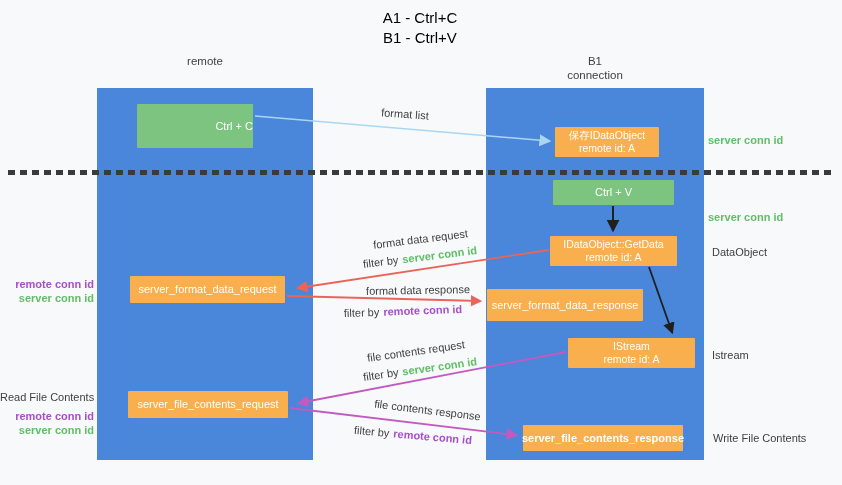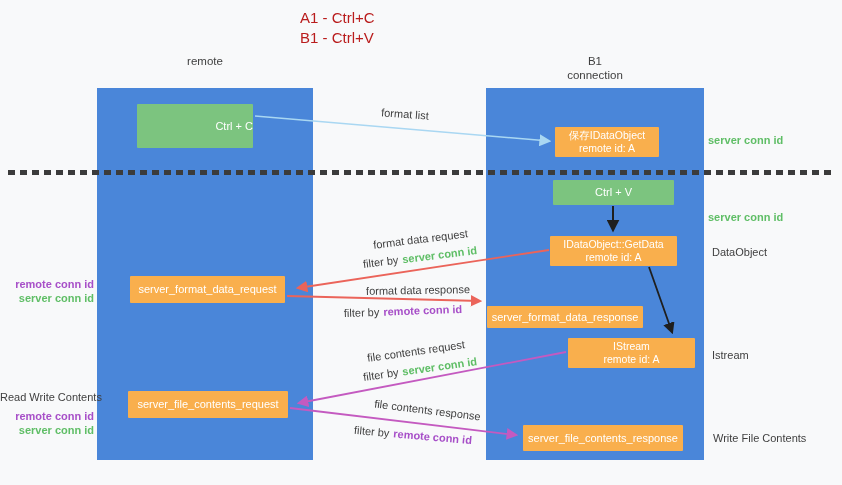--- a/index.html
+++ b/index.html
@@ -19,21 +19,21 @@
   body{
     width:842px;height:485px;overflow:hidden;
     background:var(--bg);
     font-family:"Liberation Sans","DejaVu Sans",sans-serif;
     color:var(--text-dark);
   }
   #canvas{position:relative;width:842px;height:485px;}
 
   .title{
     position:absolute;left:300px;top:8px;width:240px;
-    font-size:15px;line-height:20px;color:#b91c1c;
+    text-align:center;font-size:15px;line-height:20px;color:#000000;
   }
 
   .lifeline-header{
     position:absolute;top:54px;text-align:center;
     font-size:11.5px;line-height:14px;color:var(--text-dark);
   }
   .lifeline-col{
     position:absolute;top:88px;height:372px;
     background:var(--col-blue);z-index:1;
   }
@@ -129,34 +129,34 @@
 
   <div class="node orange" style="left:550px;top:236px;width:127px;height:30px;">
     <span class="l2">IDataObject::GetData</span>
     <span class="l2">remote id: A</span>
   </div>
 
   <div class="node orange" style="left:130px;top:276px;width:155px;height:27px;">
     <span>server_format_data_request</span>
   </div>
 
-  <div class="node orange" style="left:487px;top:306px;width:156px;height:22px;">
+  <div class="node orange" style="left:487px;top:289px;width:156px;height:32px;">
     <span>server_format_data_response</span>
   </div>
 
   <div class="node orange" style="left:568px;top:338px;width:127px;height:30px;">
     <span class="l2">IStream</span>
     <span class="l2">remote id: A</span>
   </div>
 
   <div class="node orange" style="left:128px;top:391px;width:160px;height:27px;">
     <span>server_file_contents_request</span>
   </div>
 
-  <div class="node orange" style="left:523px;top:425px;width:160px;height:26px;">
+  <div class="node orange" style="left:523px;top:425px;width:160px;height:26px;font-weight:bold;">
     <span>server_file_contents_response</span>
   </div>
 
   <div class="divider"></div>
 
   <div class="edge-label" style="left:370px;top:108px;width:70px;transform:rotate(4deg);">format list</div>
 
   <div class="edge-label" style="left:363px;top:233px;width:115px;transform:rotate(-7deg);">format data request</div>
   <div class="edge-label" style="left:355px;top:251px;width:130px;transform:rotate(-7deg);">
     <span class="t-dark filter-gap">filter by</span><span class="t-green">server conn id</span>
@@ -172,21 +172,21 @@
     <span class="t-dark filter-gap">filter by</span><span class="t-green">server conn id</span>
   </div>
 
   <div class="edge-label" style="left:370px;top:404px;width:115px;transform:rotate(7deg);">file contents response</div>
   <div class="edge-label" style="left:348px;top:429px;width:130px;transform:rotate(5deg);">
     <span class="t-dark filter-gap">filter by</span><span class="t-purple">remote conn id</span>
   </div>
 
   <div class="side-label left t-purple" style="top:278px;">remote conn id</div>
   <div class="side-label left t-green" style="top:292px;">server conn id</div>
-  <div class="side-label left t-dark" style="top:391px;">Read Write Contents</div>
+  <div class="side-label left t-dark" style="top:391px;">Read File Contents</div>
   <div class="side-label left t-purple" style="top:410px;">remote conn id</div>
   <div class="side-label left t-green" style="top:424px;">server conn id</div>
 
   <div class="side-label right t-green" style="top:134px;">server conn id</div>
   <div class="side-label right t-green" style="top:211px;">server conn id</div>
   <div class="side-label right t-dark" style="top:246px;left:712px;">DataObject</div>
   <div class="side-label right t-dark" style="top:349px;left:712px;">Istream</div>
   <div class="side-label right t-dark" style="top:432px;left:713px;">Write File Contents</div>
 
 </div>

